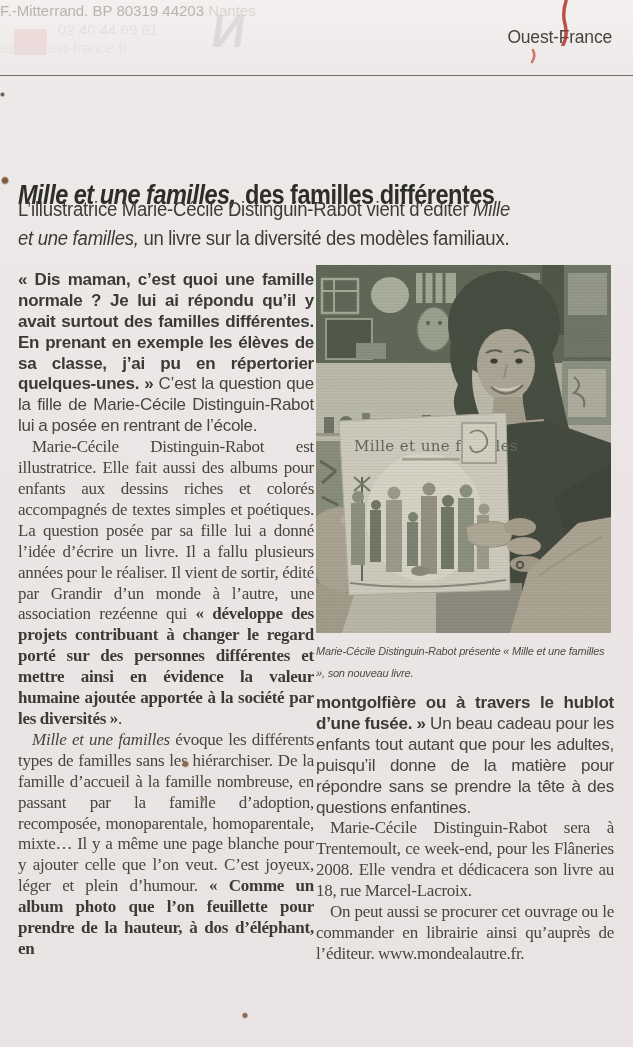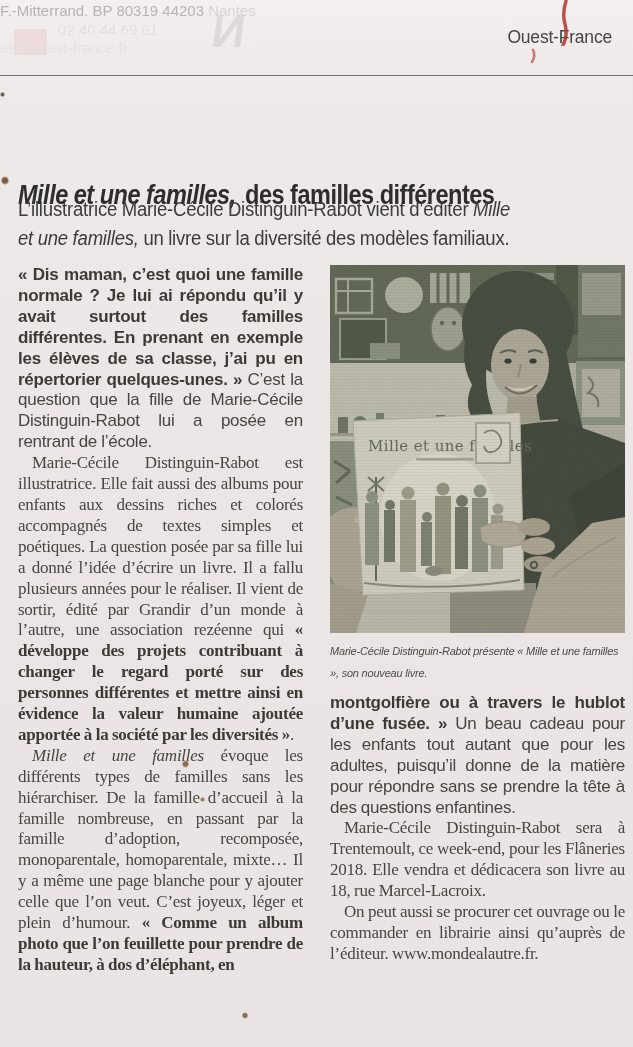--- a/index.html
+++ b/index.html
@@ -27,21 +27,21 @@
   
   .headline{position:absolute;top:160px;left:18px;white-space:nowrap;
     font-size:28px;font-weight:700;color:#2d2d29;letter-spacing:-0.6px;
     transform:scaleX(.84);transform-origin:0 50%;}
   .hl-it{font-style:italic;padding-right:4px;}
   .subhead{position:absolute;top:195px;left:18px;transform:scaleX(.95);transform-origin:0 0;}
   .subhead .para{margin:0;font-size:19.5px;line-height:28.5px;color:#3b3b37;
     white-space:nowrap;text-align:left;letter-spacing:-0.2px;}
 
   
-  .article-body{position:absolute;top:265px;left:18px;width:607px;display:flex;gap:27px;}
+  .article-body{position:absolute;top:265px;left:18px;width:607px;display:flex;gap:2px;align-items:center;}
   .col-left{width:296px;}
   .col-right{width:298px;}
   .para{margin:0;font-size:17px;line-height:20.9px;text-align:justify;
     color:#46463f;letter-spacing:-0.25px;word-spacing:-0.4px;
     hyphens:auto;-webkit-hyphens:auto;}
   .para.indent{text-indent:14px;font-family:Liberation Serif, serif;}
   .seg-bold{font-weight:700;color:#3b3b34;}
   .seg-italic{font-style:italic;}
 
   
@@ -215,21 +215,21 @@
             <rect x="0" y="0" width="295" height="368" filter="url(#grain)" opacity=".28"></rect>
             <rect x="0" y="0" width="295" height="368" fill="#6c7260" opacity=".08"></rect>
           </svg>
           <div class="scanlines"></div>
         </div>
         <figcaption>Marie-Cécile Distinguin-Rabot présente « Mille et une familles », son nouveau livre.</figcaption>
       </figure>
 
       <div>
           <p class="para"><span class="seg-bold">montgolfière ou à travers le hublot d’une fusée. » </span><span class="seg-normal">Un beau cadeau pour les enfants tout autant que pour les adultes, puisqu’il donne de la matière pour répondre sans se prendre la tête à des questions enfantines.</span></p>
-          <p class="para indent"><span class="seg-normal">Marie-Cécile Distinguin-Rabot sera à Trentemoult, ce week-end, pour les Flâneries 2018. Elle vendra et dédicacera son livre au 18, rue Marcel-Lacroix.</span></p>
+          <p class="para indent"><span class="seg-normal">Marie-Cécile Distinguin-Rabot sera à Trentemoult, ce week-end, pour les Flâneries 2008. Elle vendra et dédicacera son livre au 18, rue Marcel-Lacroix.</span></p>
           <p class="para indent"><span class="seg-normal">On peut aussi se procurer cet ouvrage ou le commander en librairie ainsi qu’auprès de l’éditeur. www.mondealautre.fr.</span></p>
         </div>
     </div>
   </div>
 
   <div class="stain" style="left:1px;top:176px;width:8px;height:9px;background:radial-gradient(circle,#7d5a3f 0 40%,rgba(125,90,63,0) 75%);"></div>
   <div class="stain" style="left:182px;top:760px;width:7px;height:8px;background:radial-gradient(circle,#8a6b4e 0 40%,rgba(138,107,78,0) 75%);"></div>
   <div class="stain" style="left:200px;top:797px;width:5px;height:5px;background:radial-gradient(circle,#9c7c5c 0 40%,rgba(156,124,92,0) 75%);"></div>
   <div class="stain" style="left:242px;top:1012px;width:6px;height:7px;background:radial-gradient(circle,#8a6b4e 0 40%,rgba(138,107,78,0) 75%);"></div>
   <div class="stain" style="left:0px;top:92px;width:5px;height:5px;background:radial-gradient(circle,#6d6455 0 40%,rgba(109,100,85,0) 75%);"></div>

